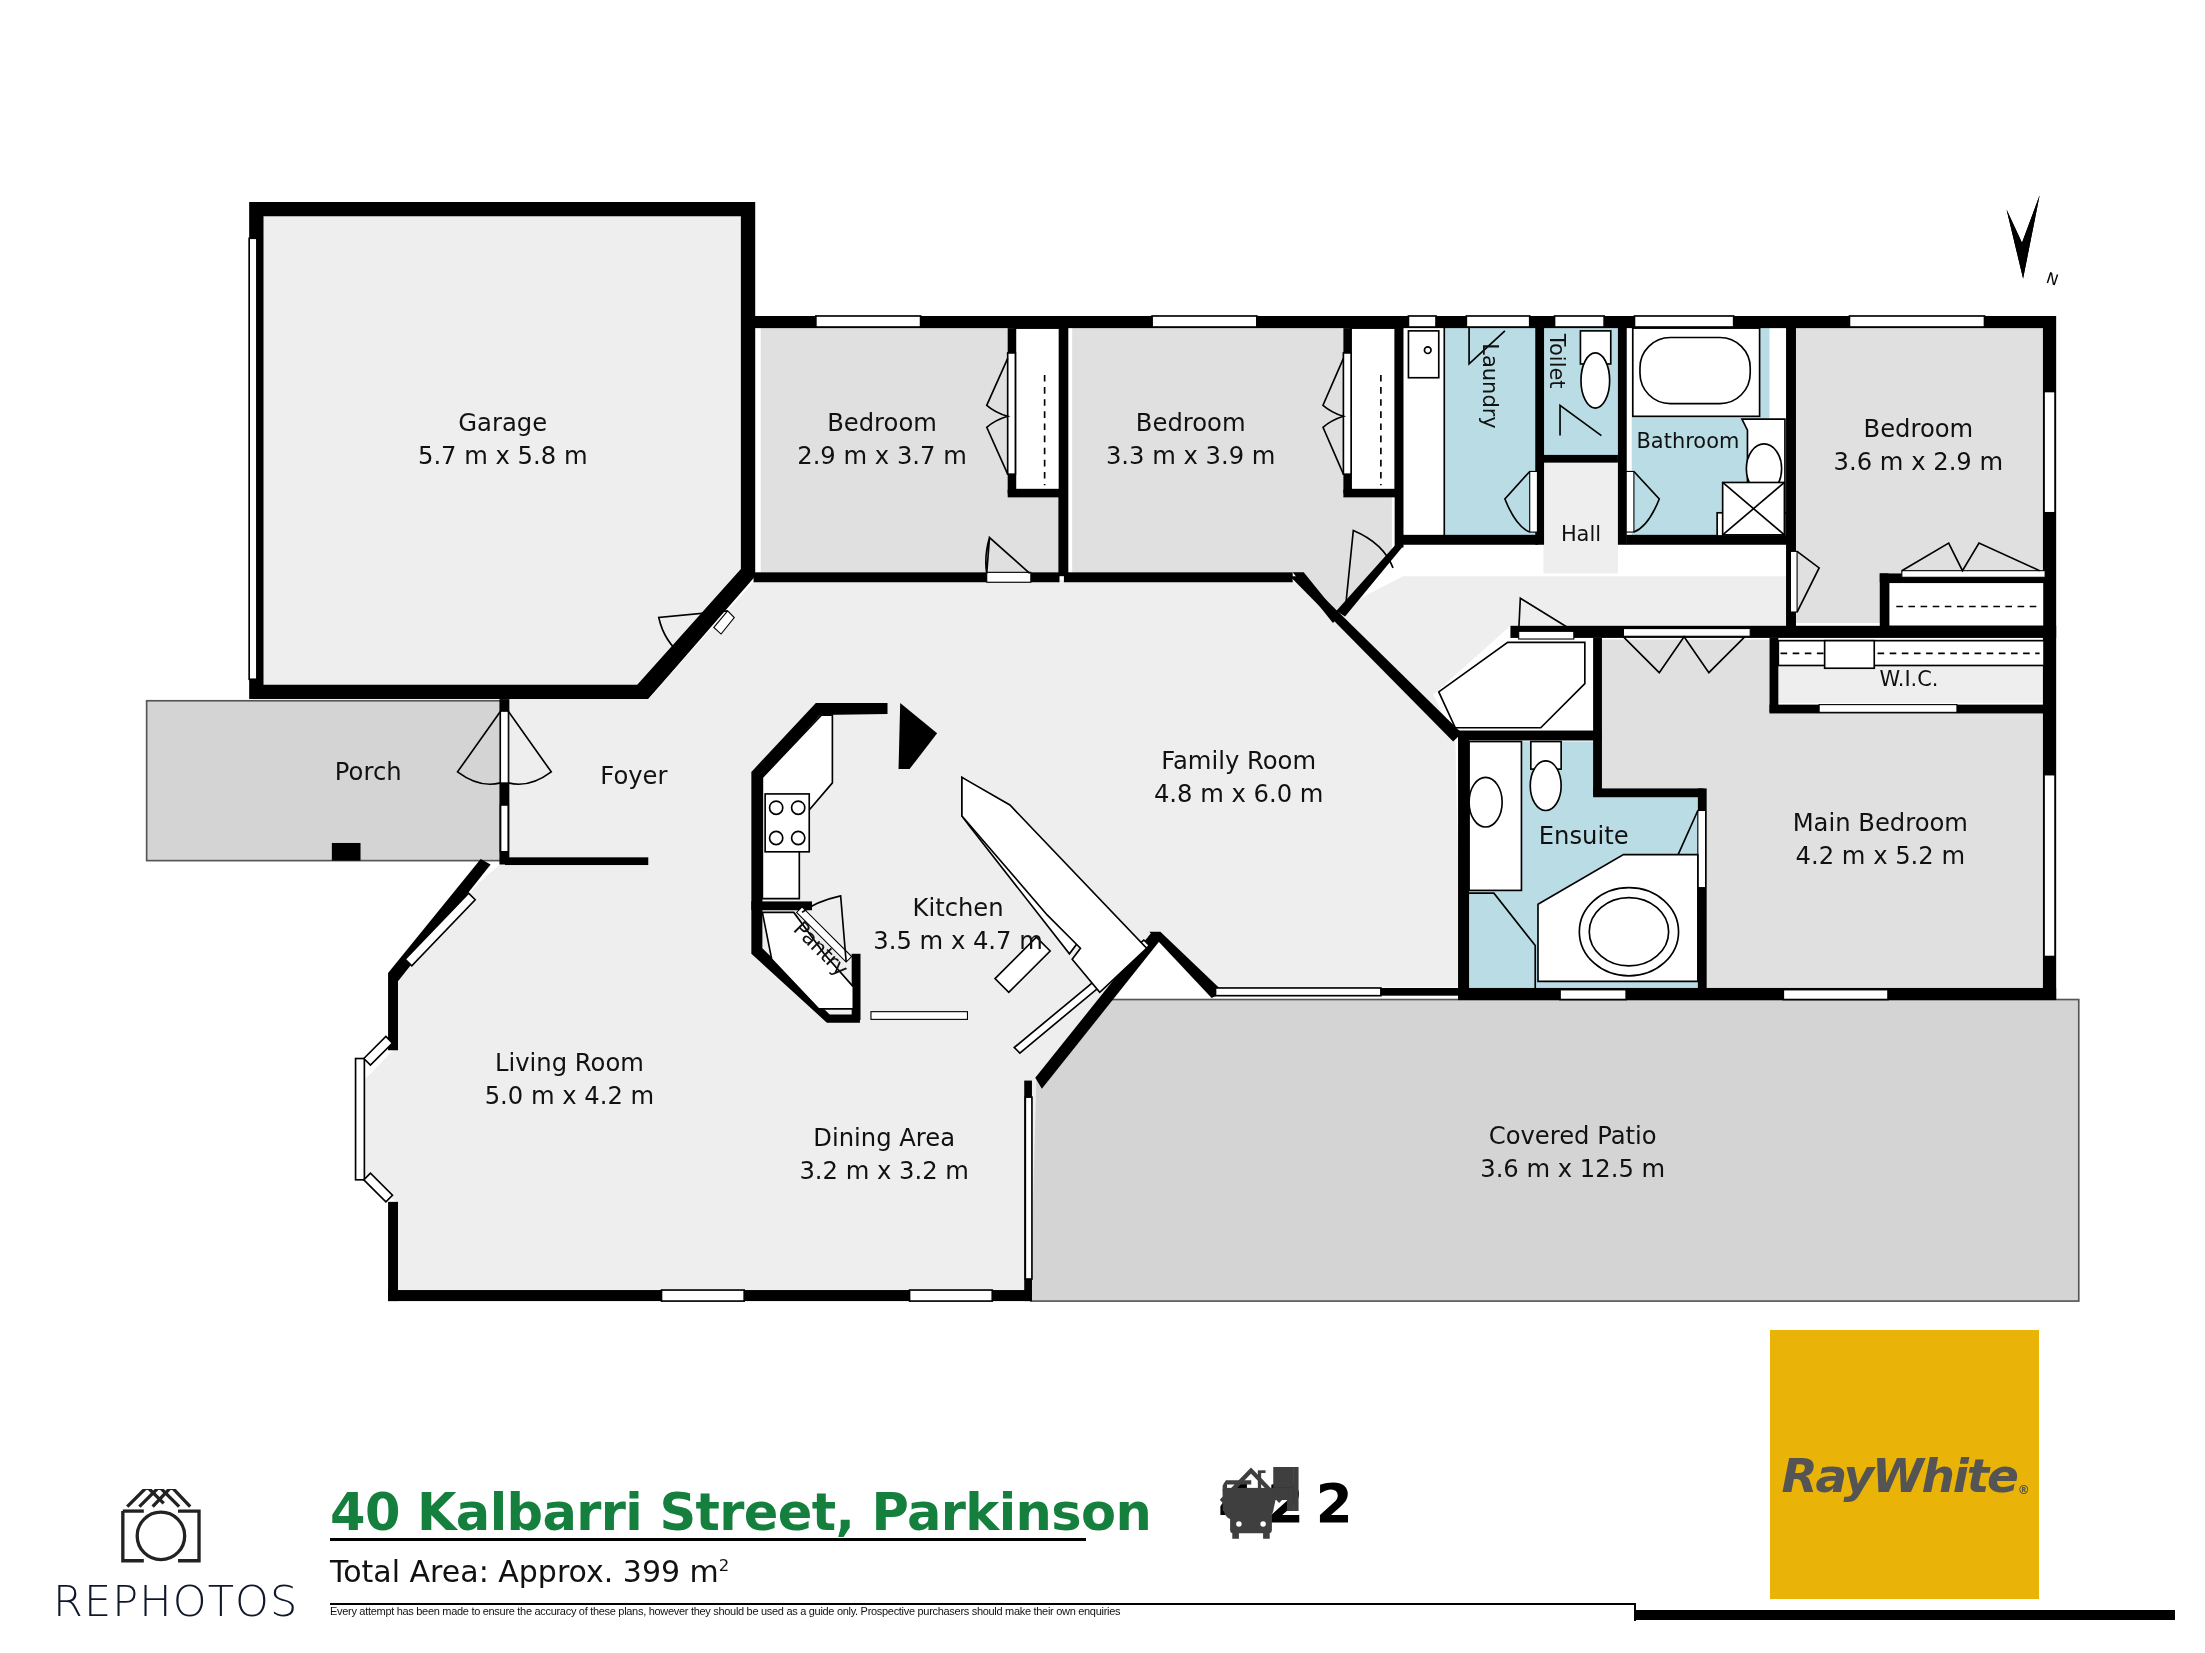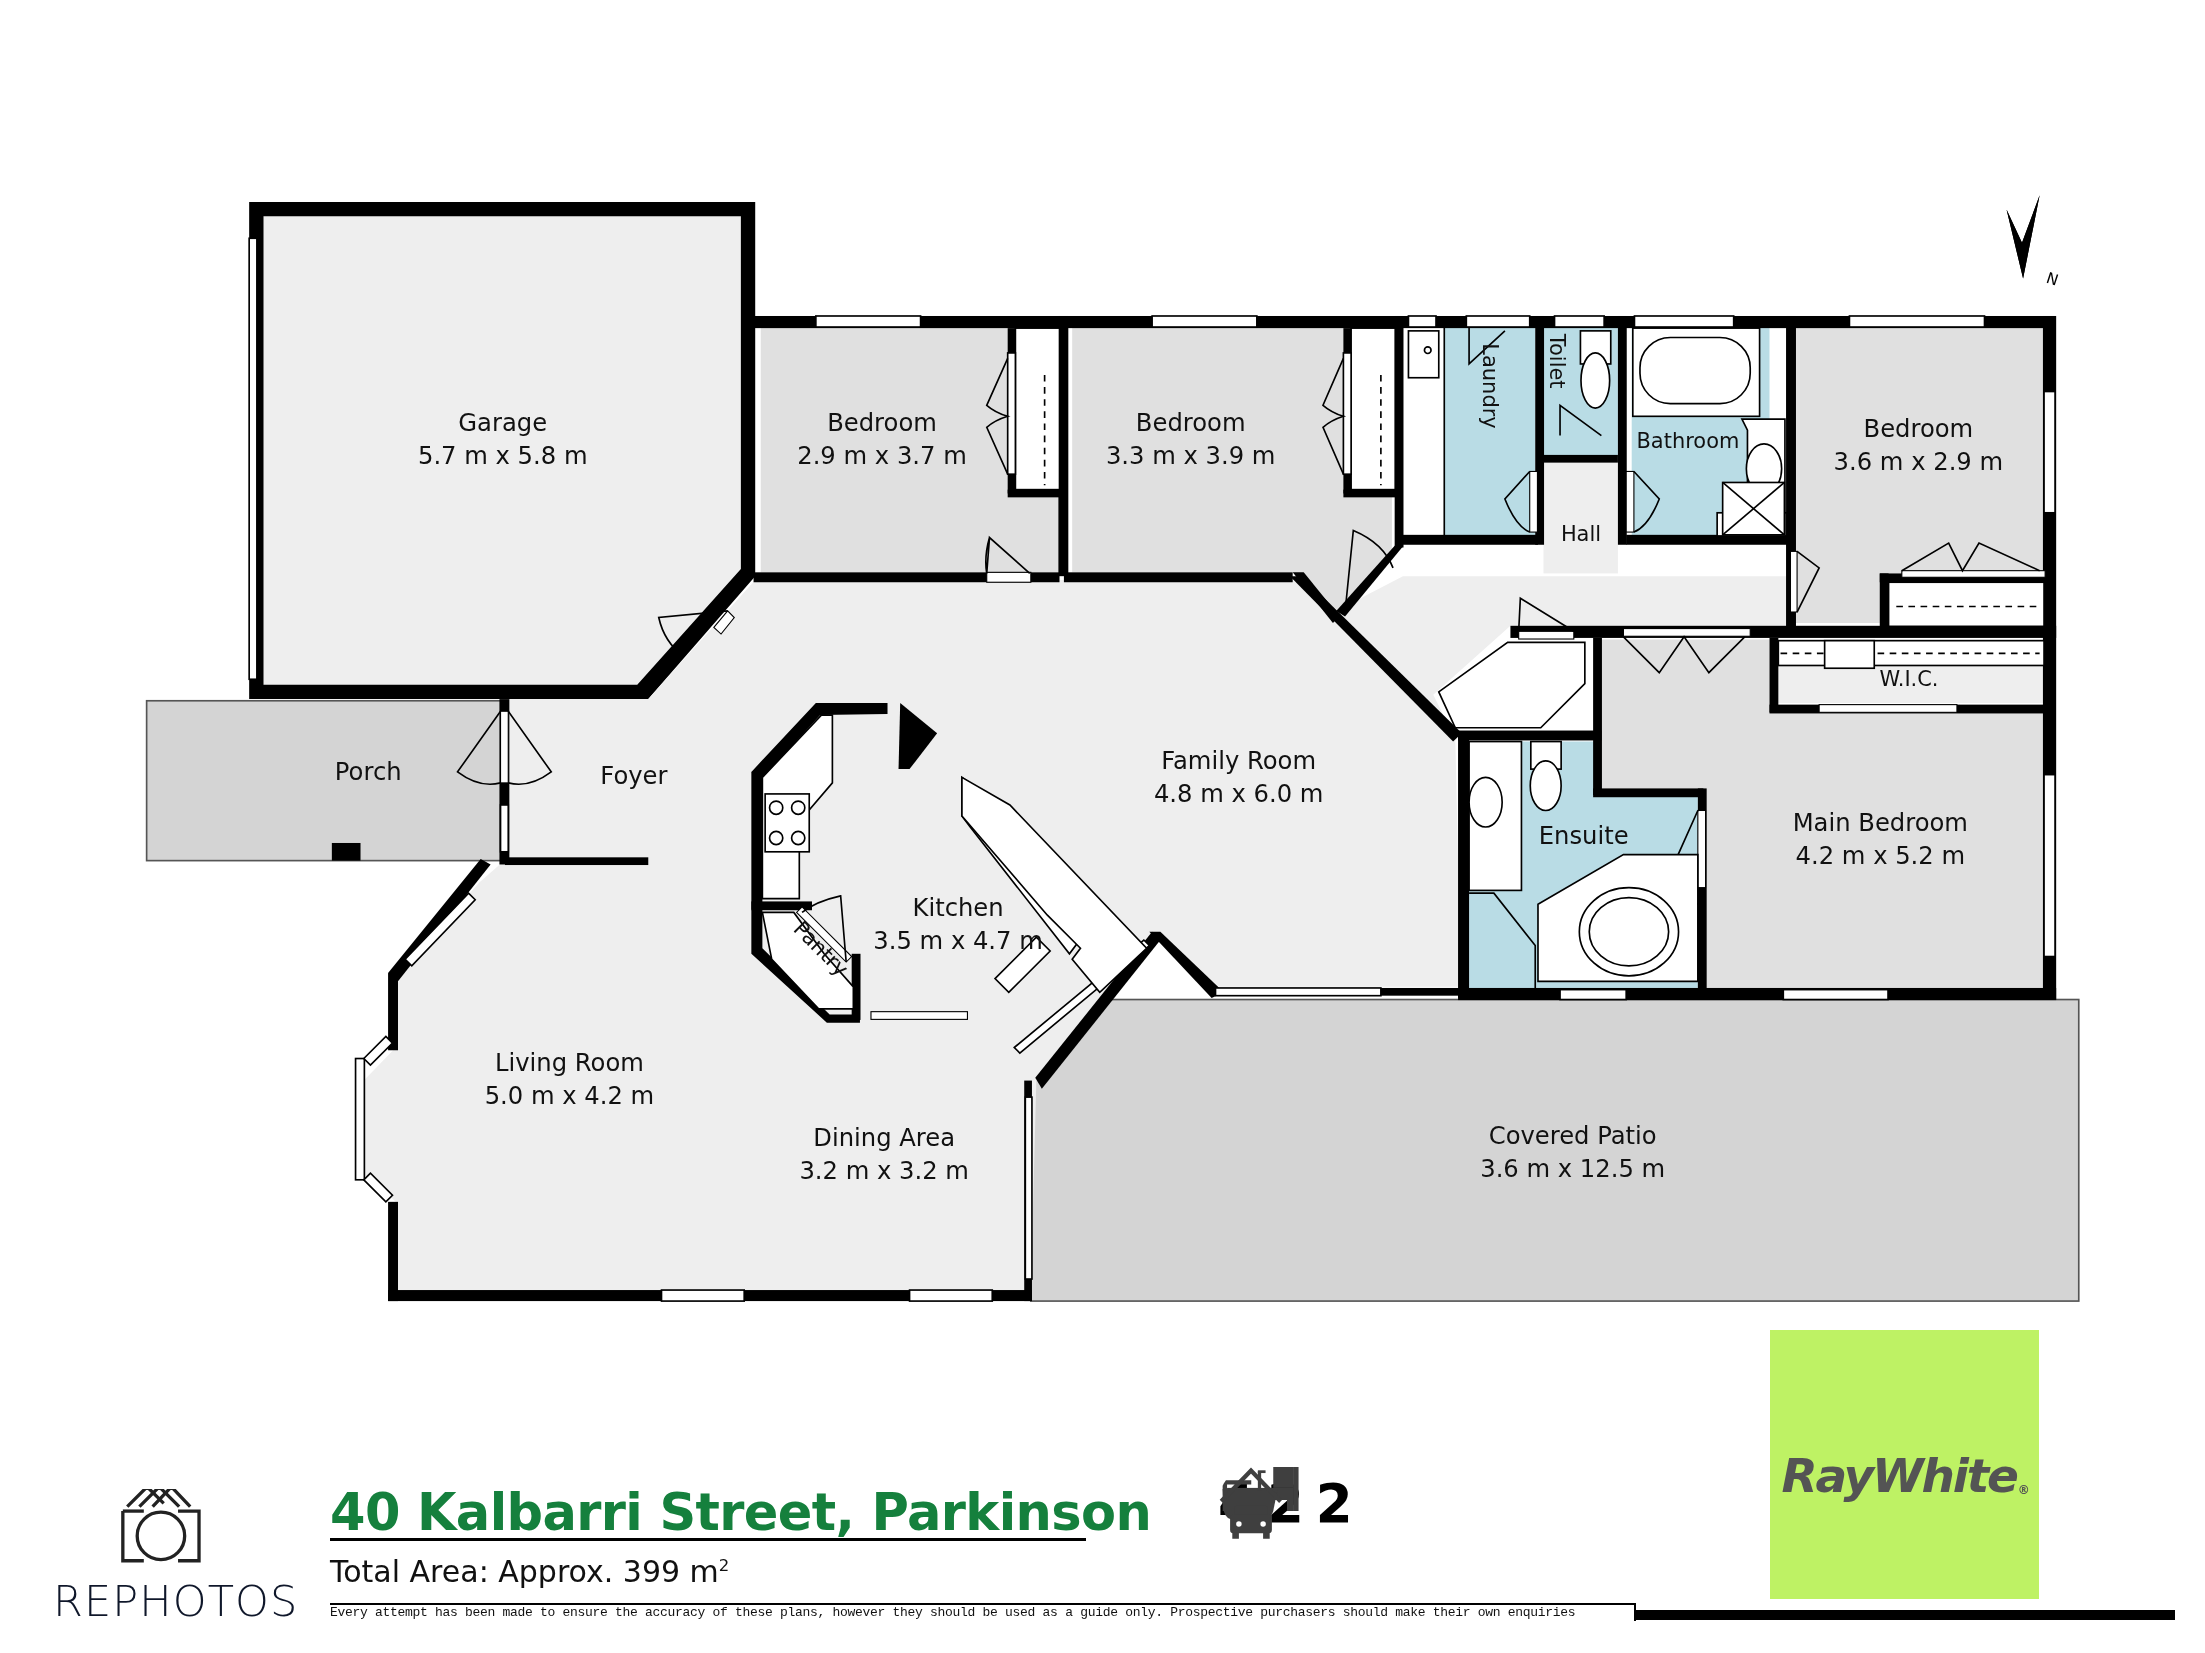--- a/index.html
+++ b/index.html
@@ -17,28 +17,28 @@
   .dash { fill: none; stroke: #000; stroke-width: 3; stroke-dasharray: 12 10; }
   .win { fill: #ffffff; stroke: #000; stroke-width: 3; }
   .door-gap { fill: #ffffff; stroke: #000; stroke-width: 2; }
 
   .footer-title { position: absolute; left: 330px; top: 1483px; font-family: "DejaVu Sans", sans-serif; font-weight: bold; font-size: 51px; color: #15803d; letter-spacing: -0.6px; white-space: nowrap; }
   .footer-rule1 { position: absolute; left: 330px; top: 1538px; width: 756px; height: 3.3px; background: #000; }
   .footer-area { position: absolute; left: 330px; top: 1554px; font-family: "DejaVu Sans", sans-serif; font-size: 30px; color: #111; white-space: nowrap; }
   .footer-area sup { font-size: 16.5px; }
   .footer-rule2 { position: absolute; left: 330px; top: 1603px; width: 1306px; height: 2.2px; background: #000; }
   .footer-rule2-end { position: absolute; left: 1634px; top: 1603px; width: 2.2px; height: 17.6px; background: #000; }
-  .footer-disclaimer { position: absolute; left: 330px; top: 1605px; font-family: Liberation Mono, monospace; font-size: 13px; color: #111; white-space: nowrap; letter-spacing: -0.3px; }
+  .footer-disclaimer { position: absolute; left: 330px; top: 1605px; font-family: Liberation Sans, sans-serif; font-size: 11px; color: #111; white-space: nowrap; letter-spacing: -0.3px; }
   .footer-bar { position: absolute; left: 1635px; top: 1610px; width: 540px; height: 10px; background: #000; }
 
   .stats { position: absolute; left: 1218px; top: 1467px; height: 72px; display: flex; align-items: center; gap: 12px; }
   .stat-num { font-family: "DejaVu Sans", sans-serif; font-weight: bold; font-size: 53px; color: #000; line-height: 1; }
   .stat-icon { display: block; }
 
-  .raywhite { position: absolute; left: 1770px; top: 1330px; width: 269px; height: 269px; background: #bef264; display: flex; align-items: center; justify-content: center; }
+  .raywhite { position: absolute; left: 1770px; top: 1330px; width: 269px; height: 269px; background: #eab308; display: flex; align-items: center; justify-content: center; }
   .raywhite-text { font-family: "DejaVu Sans", sans-serif; font-weight: bold; font-style: italic; font-size: 47px; color: #545454; letter-spacing: -2.2px; margin-top: 22px; }
   .raywhite-reg { font-size: 12px; font-style: normal; vertical-align: -2.2px; margin-left: 1.1px; }
 
   .logo { position: absolute; left: 51px; top: 1489px; width: 232px; height: 138px; }
   .logo-text { position: absolute; left: 53px; top: 1576px; font-family: "DejaVu Sans", sans-serif; font-weight: 200; font-size: 43px; color: #0f172a; letter-spacing: 1.1px; white-space: nowrap; }
 </style>
 </head>
 <body>
 
 <svg width="2205" height="1654" viewBox="0 0 4000 3000">

